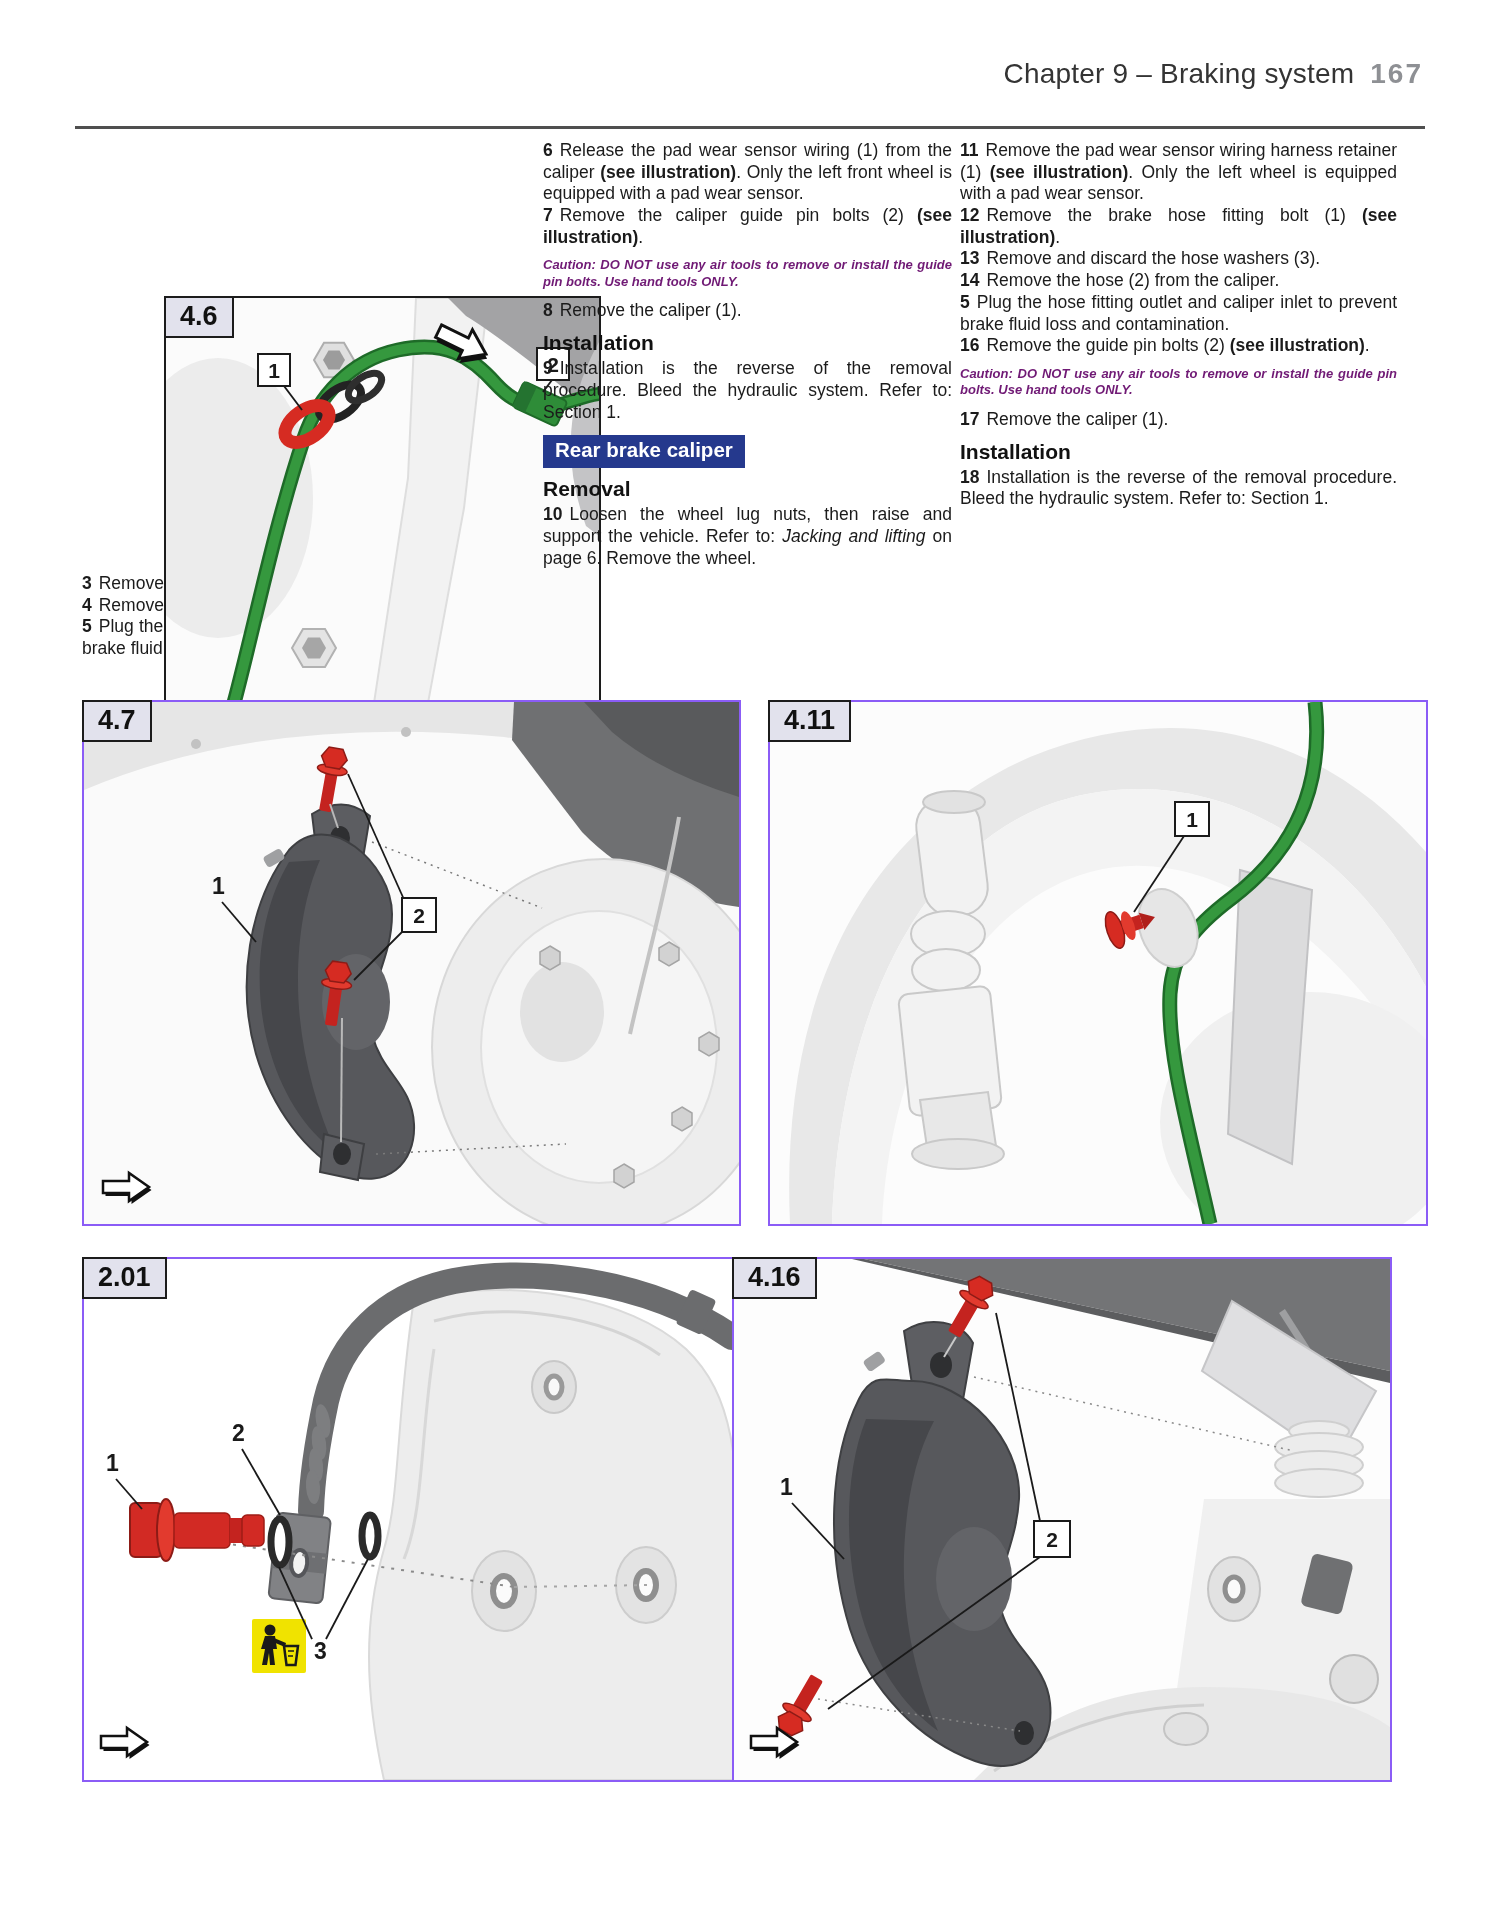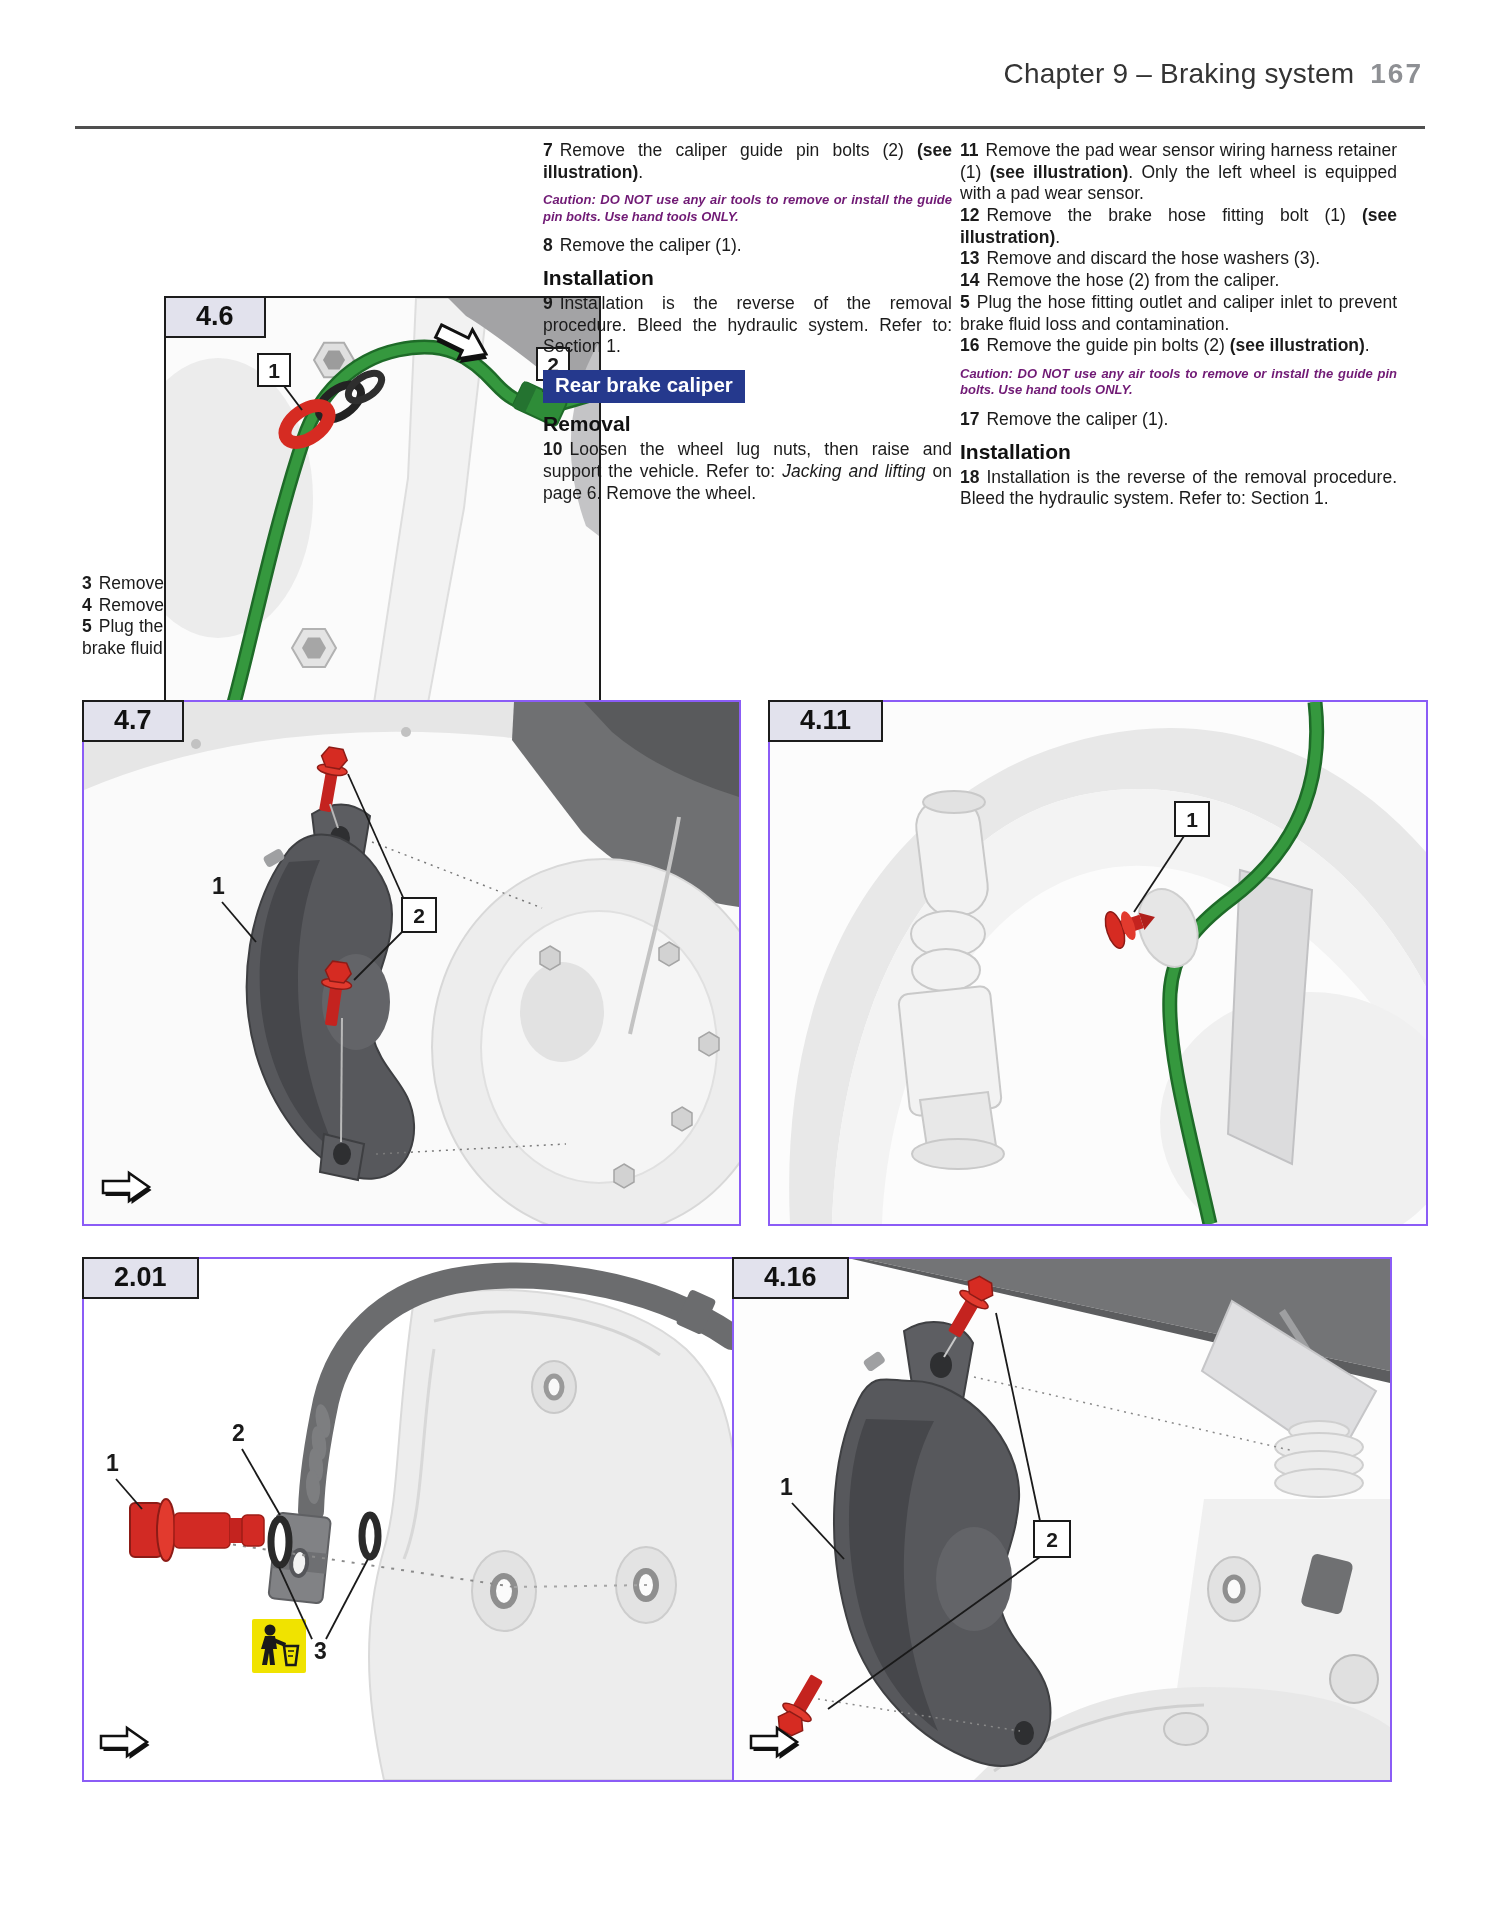--- a/index.html
+++ b/index.html
@@ -27,21 +27,21 @@
           font-size:20.5px;padding:3px 12px 6px;}
   .left-steps{margin-top:16px;}
   
   .figure{position:absolute;border:2px solid #8b5cf6;background:#ffffff;}
   .fig-46{left:82px;top:148px;width:433px;height:405px;position:relative;border:2px solid #1c1c1c;}
   .fig-47{left:82px;top:700px;width:655px;height:522px;}
   .fig-411{left:768px;top:700px;width:656px;height:522px;}
   .fig-412{left:82px;top:1257px;width:655px;height:521px;}
   .fig-416{left:732px;top:1257px;width:656px;height:521px;}
   .fig-label{position:absolute;top:-2px;left:-2px;background:#e2e2ed;border:2px solid #1c1c1c;
-             font-weight:bold;font-size:27px;line-height:1.05;padding:4px 30px 6px;color:#111;z-index:3;text-align:right;}
+             font-weight:bold;font-size:27px;line-height:1.05;padding:4px 14px 6px;color:#111;z-index:3;text-align:right;}
   .figure svg,.fig-46 svg{display:block;width:100%;height:100%;}
   .callout-num{font-weight:bold;font-size:23px;fill:#1a1a1a;font-family:"Liberation Sans","DejaVu Sans",sans-serif;}
   .callout-box-txt{font-weight:bold;font-size:21px;fill:#1a1a1a;text-anchor:middle;
                    font-family:"Liberation Sans","DejaVu Sans",sans-serif;}
 </style>
 </head>
 <body>
 
 <div class="page">
 
@@ -100,20 +100,21 @@
       </svg>
     </div>
     <div class="left-steps">
         <p class="step"><b class="num">3</b><span>Remove and discard the hose washers (3).</span></p>
         <p class="step"><b class="num">4</b><span>Remove the hose (2) from the caliper.</span></p>
         <p class="step"><b class="num">5</b><span>Plug the brake hose outlet and caliper inlet to prevent brake fluid loss and contamination.</span></p>
       </div>
   </div>
 
   <div class="col col-mid">
+      <p class="step"><b class="num">6</b><span>Release the pad wear sensor wiring (1) from the caliper </span><b>(see illustration)</b><span>. Only the left front wheel is equipped with a pad wear sensor.</span></p>
       <p class="step"><b class="num">7</b><span>Remove the caliper guide pin bolts (2) </span><b>(see illustration)</b><span>.</span></p>
       <p class="caution">Caution: DO NOT use any air tools to remove or install the guide pin bolts. Use hand tools ONLY.</p>
       <p class="step"><b class="num">8</b><span>Remove the caliper (1).</span></p>
       <h3 class="subhead">Installation</h3>
       <p class="step"><b class="num">9</b><span>Installation is the reverse of the removal procedure. Bleed the hydraulic system. Refer to: Section 1.</span></p>
       <div class="banner-wrap"><span class="banner">Rear brake caliper</span></div>
       <h3 class="subhead">Removal</h3>
       <p class="step"><b class="num">10</b><span>Loosen the wheel lug nuts, then raise and support the vehicle. Refer to: </span><i>Jacking and lifting</i><span> on page 6. Remove the wheel.</span></p>
     </div>
 

